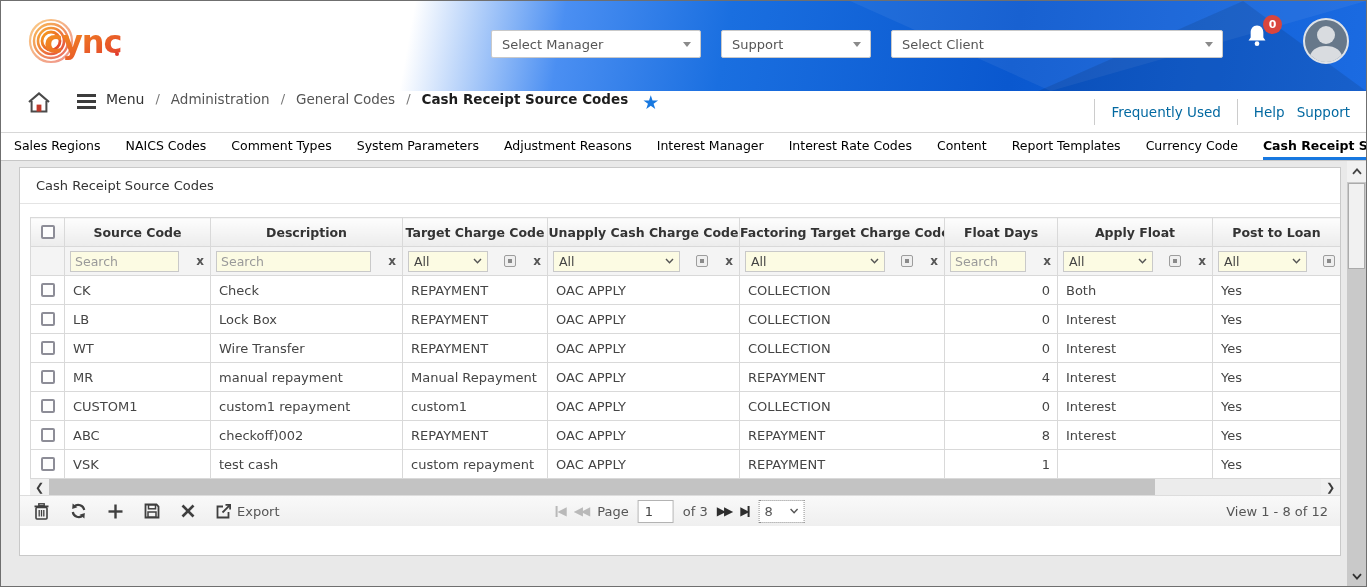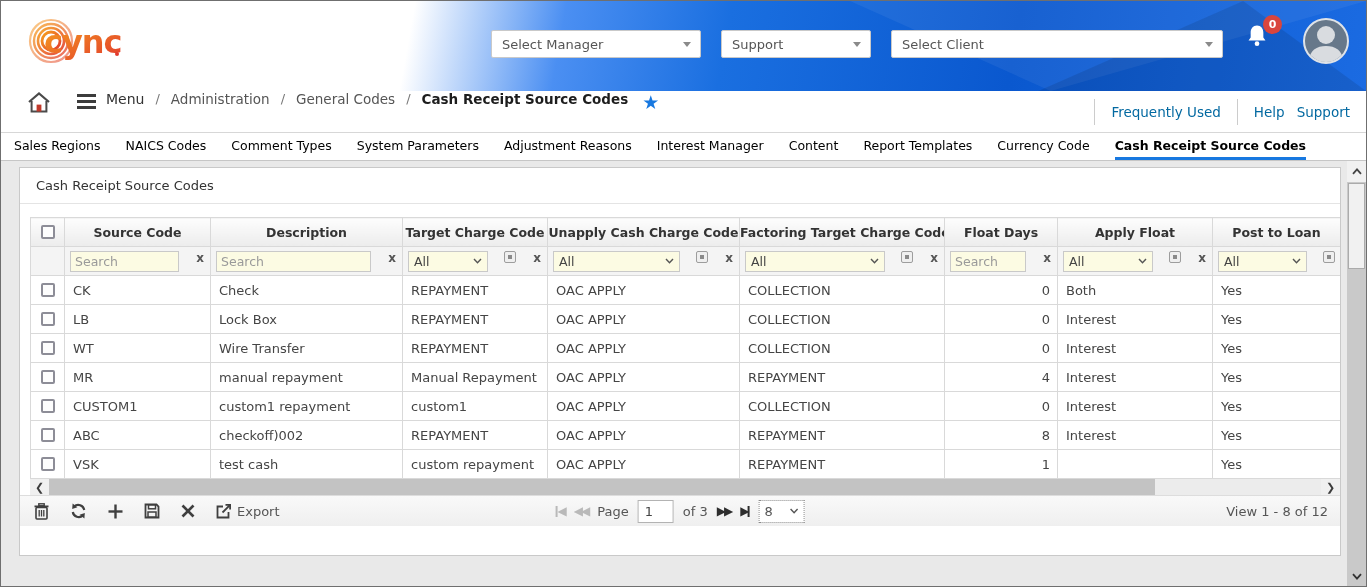--- a/index.html
+++ b/index.html
@@ -49,21 +49,21 @@
   .panel-title { height:36px; line-height:36px; padding-left:16px; color:#333; border-bottom:1px solid #e4e4e4; font-size:13px; }
   .tablewrap { margin:13px 0 0 10px; width:1310px; overflow:hidden; }
   table { border-collapse:collapse; table-layout:fixed; width:1310px; }
   th,td { border:1px solid #d9d9d9; height:29px; overflow:hidden; white-space:nowrap; }
   th { background:linear-gradient(#fdfdfd,#ececec); font-size:12.5px; color:#333; text-align:center; font-weight:bold; }
   td { font-size:13px; color:#454545; padding:0 0 0 8px; }
   td.c-cbx,th.c-cbx { padding:0; text-align:center; }
   td.num { text-align:right; padding-right:7px; }
   .cbx { width:14px; height:14px; border:2px solid #8d8d97; border-radius:2px; background:#fdfdfd; margin:0 auto; cursor:pointer; }
   tr.frow td { background:#f4f4f4; padding:0 5px; }
-  .fcell { display:flex; align-items:flex-start; gap:16px; }
+  .fcell { display:flex; align-items:center; gap:16px; }
   .fsearch { flex:1; min-width:0; height:21px; background:#fcfbe3; border:1px solid #c9c9c9; padding:0 4px; font-size:12.5px;
              color:#444; font-family:inherit; }
   .fsearch::placeholder { color:#9a9a9a; }
   .fclear { color:#555; font-weight:bold; font-size:12px; cursor:pointer; padding:0 1px; }
   .fsel { flex:1; min-width:0; height:21px; background:#fcfbe3; border:1px solid #c9c9c9; display:flex; align-items:center;
           justify-content:space-between; padding:0 5px; color:#444; font-size:12.5px; cursor:pointer; }
   .fsq { width:12px; height:12px; background:#efefef; border:1px solid #9d9d9d; border-radius:2px; position:relative; cursor:pointer; flex:none; }
   .fsq::after { content:""; position:absolute; left:3px; top:3px; width:4px; height:4px; background:#8a8a8a; }
 
   
@@ -191,20 +191,21 @@
   <div class="tab">NAICS Codes</div>
 
   <div class="tab">Comment Types</div>
 
   <div class="tab">System Parameters</div>
 
   <div class="tab">Adjustment Reasons</div>
 
   <div class="tab">Interest Manager</div>
 
+  <div class="tab">Interest Rate Codes</div>
 
   <div class="tab">Content</div>
 
   <div class="tab">Report Templates</div>
 
   <div class="tab">Currency Code</div>
 
   <div class="tab active">Cash Receipt Source Codes</div>
 </div>
 

